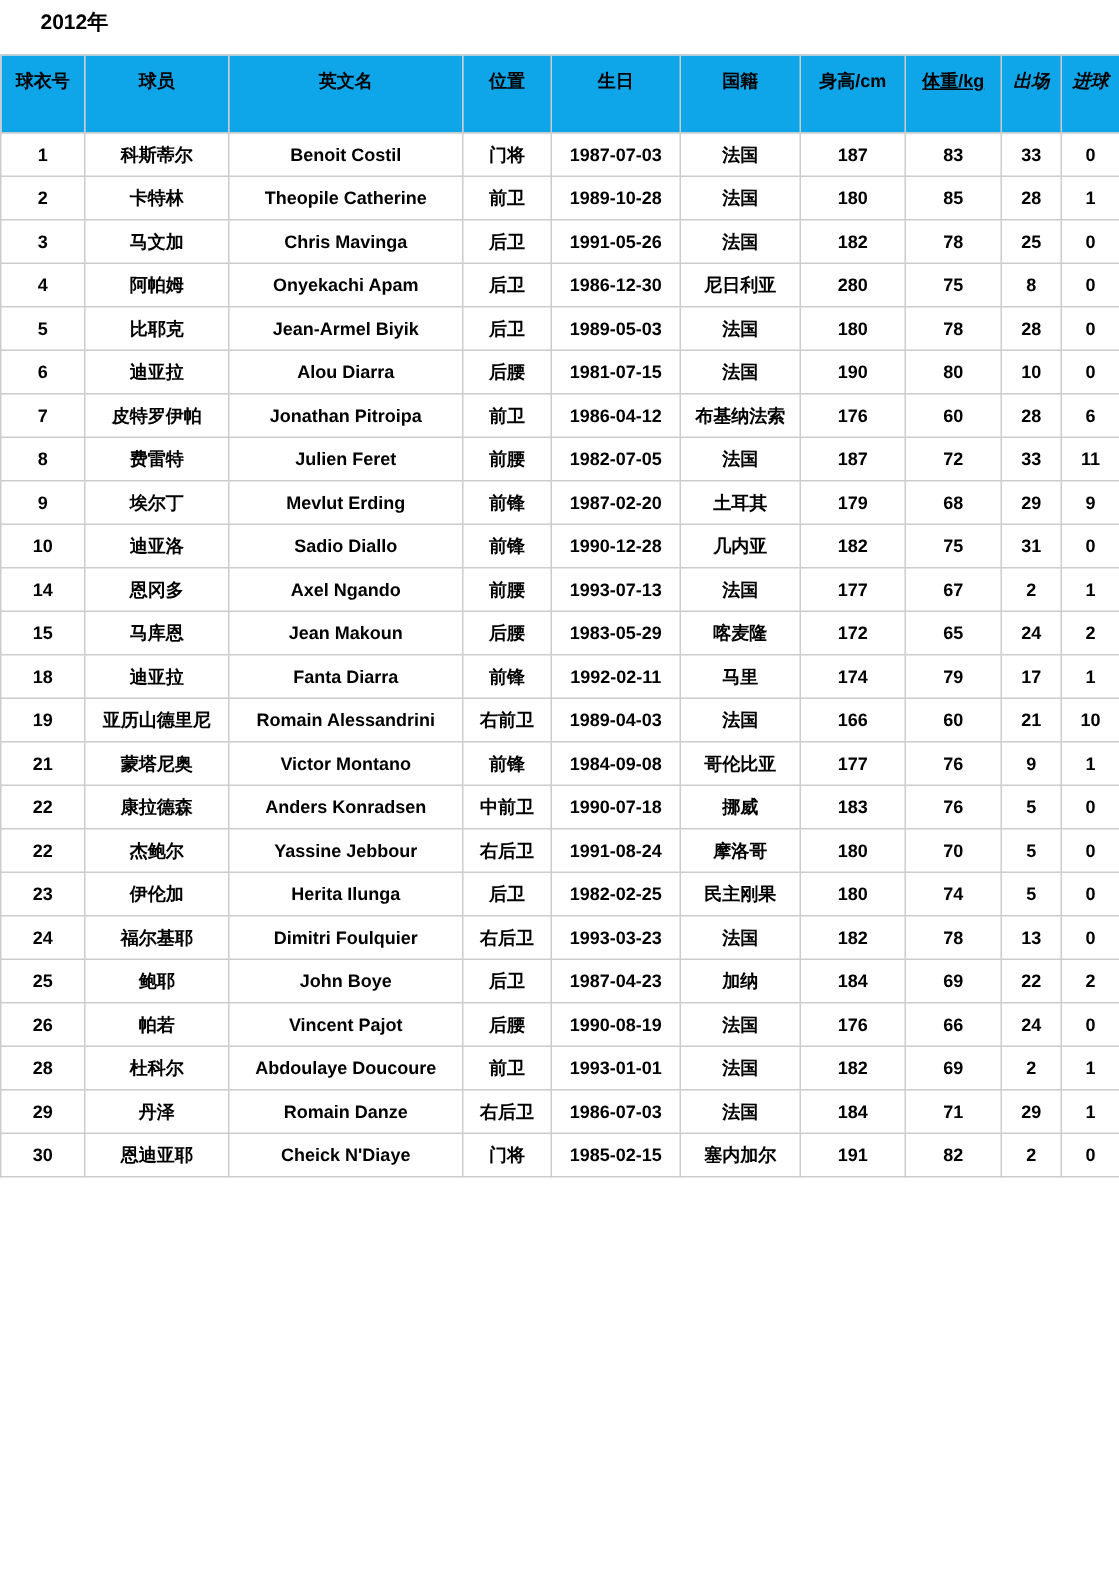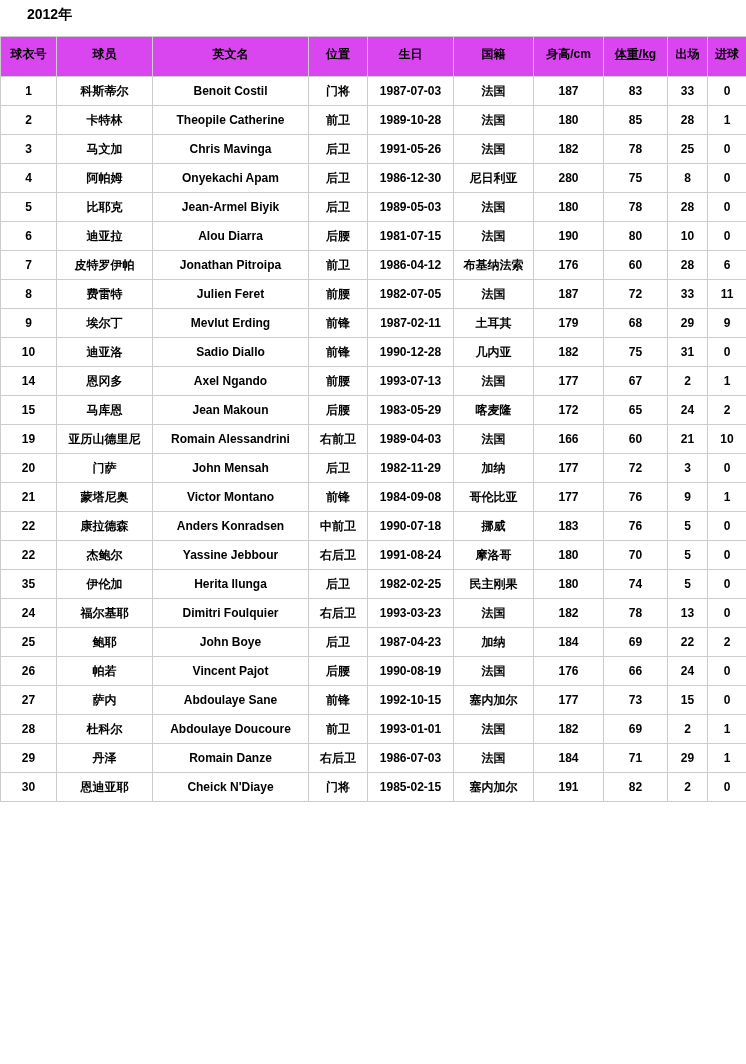--- a/index.html
+++ b/index.html
@@ -35,33 +35,33 @@
     color: #000000;
     text-align: center;
     vertical-align: middle;
     line-height: 20px;
     padding: 4px 4px;
     box-sizing: border-box;
     word-break: break-all;
     overflow-wrap: break-word;
   }
   table.roster thead th {
-    background: #d946ef;
+    background: #0ea5e9;
     padding-top: 7px;
-    padding-bottom: 12px;
+    padding-bottom: 24px;
   }
   table.roster tbody td {
     background: #ffffff;
   }
   
   th.col-0 { padding-left: 11px; padding-right: 11px; }   
   td.col-3, th.col-3 { padding-left: 13px; padding-right: 13px; } 
   th.col-6 { padding-left: 14px; padding-right: 14px; }   
   th.col-7 { padding-left: 12px; padding-right: 12px; text-decoration: underline; }   
-  th.col-8, th.col-9 { padding-left: 9px; padding-right: 9px; } 
+  th.col-8, th.col-9 { padding-left: 9px; padding-right: 9px; font-style: italic; } 
 </style>
 </head>
 <body>
 
 <div class="page">
   <div class="page-title">2012年</div>
 
   <table class="roster">
     <colgroup>
         <col style="width: 56px;">
@@ -184,21 +184,21 @@
           <td class="col-6">187</td>
           <td class="col-7">72</td>
           <td class="col-8">33</td>
           <td class="col-9">11</td>
         </tr>
         <tr>
           <td class="col-0">9</td>
           <td class="col-1">埃尔丁</td>
           <td class="col-2">Mevlut Erding</td>
           <td class="col-3">前锋</td>
-          <td class="col-4">1987-02-11</td>
+          <td class="col-4">1987-02-20</td>
           <td class="col-5">土耳其</td>
           <td class="col-6">179</td>
           <td class="col-7">68</td>
           <td class="col-8">29</td>
           <td class="col-9">9</td>
         </tr>
         <tr>
           <td class="col-0">10</td>
           <td class="col-1">迪亚洛</td>
           <td class="col-2">Sadio Diallo</td>
@@ -228,42 +228,42 @@
           <td class="col-2">Jean Makoun</td>
           <td class="col-3">后腰</td>
           <td class="col-4">1983-05-29</td>
           <td class="col-5">喀麦隆</td>
           <td class="col-6">172</td>
           <td class="col-7">65</td>
           <td class="col-8">24</td>
           <td class="col-9">2</td>
         </tr>
         <tr>
+          <td class="col-0">18</td>
+          <td class="col-1">迪亚拉</td>
+          <td class="col-2">Fanta Diarra</td>
+          <td class="col-3">前锋</td>
+          <td class="col-4">1992-02-11</td>
+          <td class="col-5">马里</td>
+          <td class="col-6">174</td>
+          <td class="col-7">79</td>
+          <td class="col-8">17</td>
+          <td class="col-9">1</td>
+        </tr>
+        <tr>
           <td class="col-0">19</td>
           <td class="col-1">亚历山德里尼</td>
           <td class="col-2">Romain Alessandrini</td>
           <td class="col-3">右前卫</td>
           <td class="col-4">1989-04-03</td>
           <td class="col-5">法国</td>
           <td class="col-6">166</td>
           <td class="col-7">60</td>
           <td class="col-8">21</td>
           <td class="col-9">10</td>
-        </tr>
-        <tr>
-          <td class="col-0">20</td>
-          <td class="col-1">门萨</td>
-          <td class="col-2">John Mensah</td>
-          <td class="col-3">后卫</td>
-          <td class="col-4">1982-11-29</td>
-          <td class="col-5">加纳</td>
-          <td class="col-6">177</td>
-          <td class="col-7">72</td>
-          <td class="col-8">3</td>
-          <td class="col-9">0</td>
         </tr>
         <tr>
           <td class="col-0">21</td>
           <td class="col-1">蒙塔尼奥</td>
           <td class="col-2">Victor Montano</td>
           <td class="col-3">前锋</td>
           <td class="col-4">1984-09-08</td>
           <td class="col-5">哥伦比亚</td>
           <td class="col-6">177</td>
           <td class="col-7">76</td>
@@ -288,21 +288,21 @@
           <td class="col-2">Yassine Jebbour</td>
           <td class="col-3">右后卫</td>
           <td class="col-4">1991-08-24</td>
           <td class="col-5">摩洛哥</td>
           <td class="col-6">180</td>
           <td class="col-7">70</td>
           <td class="col-8">5</td>
           <td class="col-9">0</td>
         </tr>
         <tr>
-          <td class="col-0">35</td>
+          <td class="col-0">23</td>
           <td class="col-1">伊伦加</td>
           <td class="col-2">Herita Ilunga</td>
           <td class="col-3">后卫</td>
           <td class="col-4">1982-02-25</td>
           <td class="col-5">民主刚果</td>
           <td class="col-6">180</td>
           <td class="col-7">74</td>
           <td class="col-8">5</td>
           <td class="col-9">0</td>
         </tr>
@@ -333,32 +333,20 @@
         <tr>
           <td class="col-0">26</td>
           <td class="col-1">帕若</td>
           <td class="col-2">Vincent Pajot</td>
           <td class="col-3">后腰</td>
           <td class="col-4">1990-08-19</td>
           <td class="col-5">法国</td>
           <td class="col-6">176</td>
           <td class="col-7">66</td>
           <td class="col-8">24</td>
-          <td class="col-9">0</td>
-        </tr>
-        <tr>
-          <td class="col-0">27</td>
-          <td class="col-1">萨内</td>
-          <td class="col-2">Abdoulaye Sane</td>
-          <td class="col-3">前锋</td>
-          <td class="col-4">1992-10-15</td>
-          <td class="col-5">塞内加尔</td>
-          <td class="col-6">177</td>
-          <td class="col-7">73</td>
-          <td class="col-8">15</td>
           <td class="col-9">0</td>
         </tr>
         <tr>
           <td class="col-0">28</td>
           <td class="col-1">杜科尔</td>
           <td class="col-2">Abdoulaye Doucoure</td>
           <td class="col-3">前卫</td>
           <td class="col-4">1993-01-01</td>
           <td class="col-5">法国</td>
           <td class="col-6">182</td>

